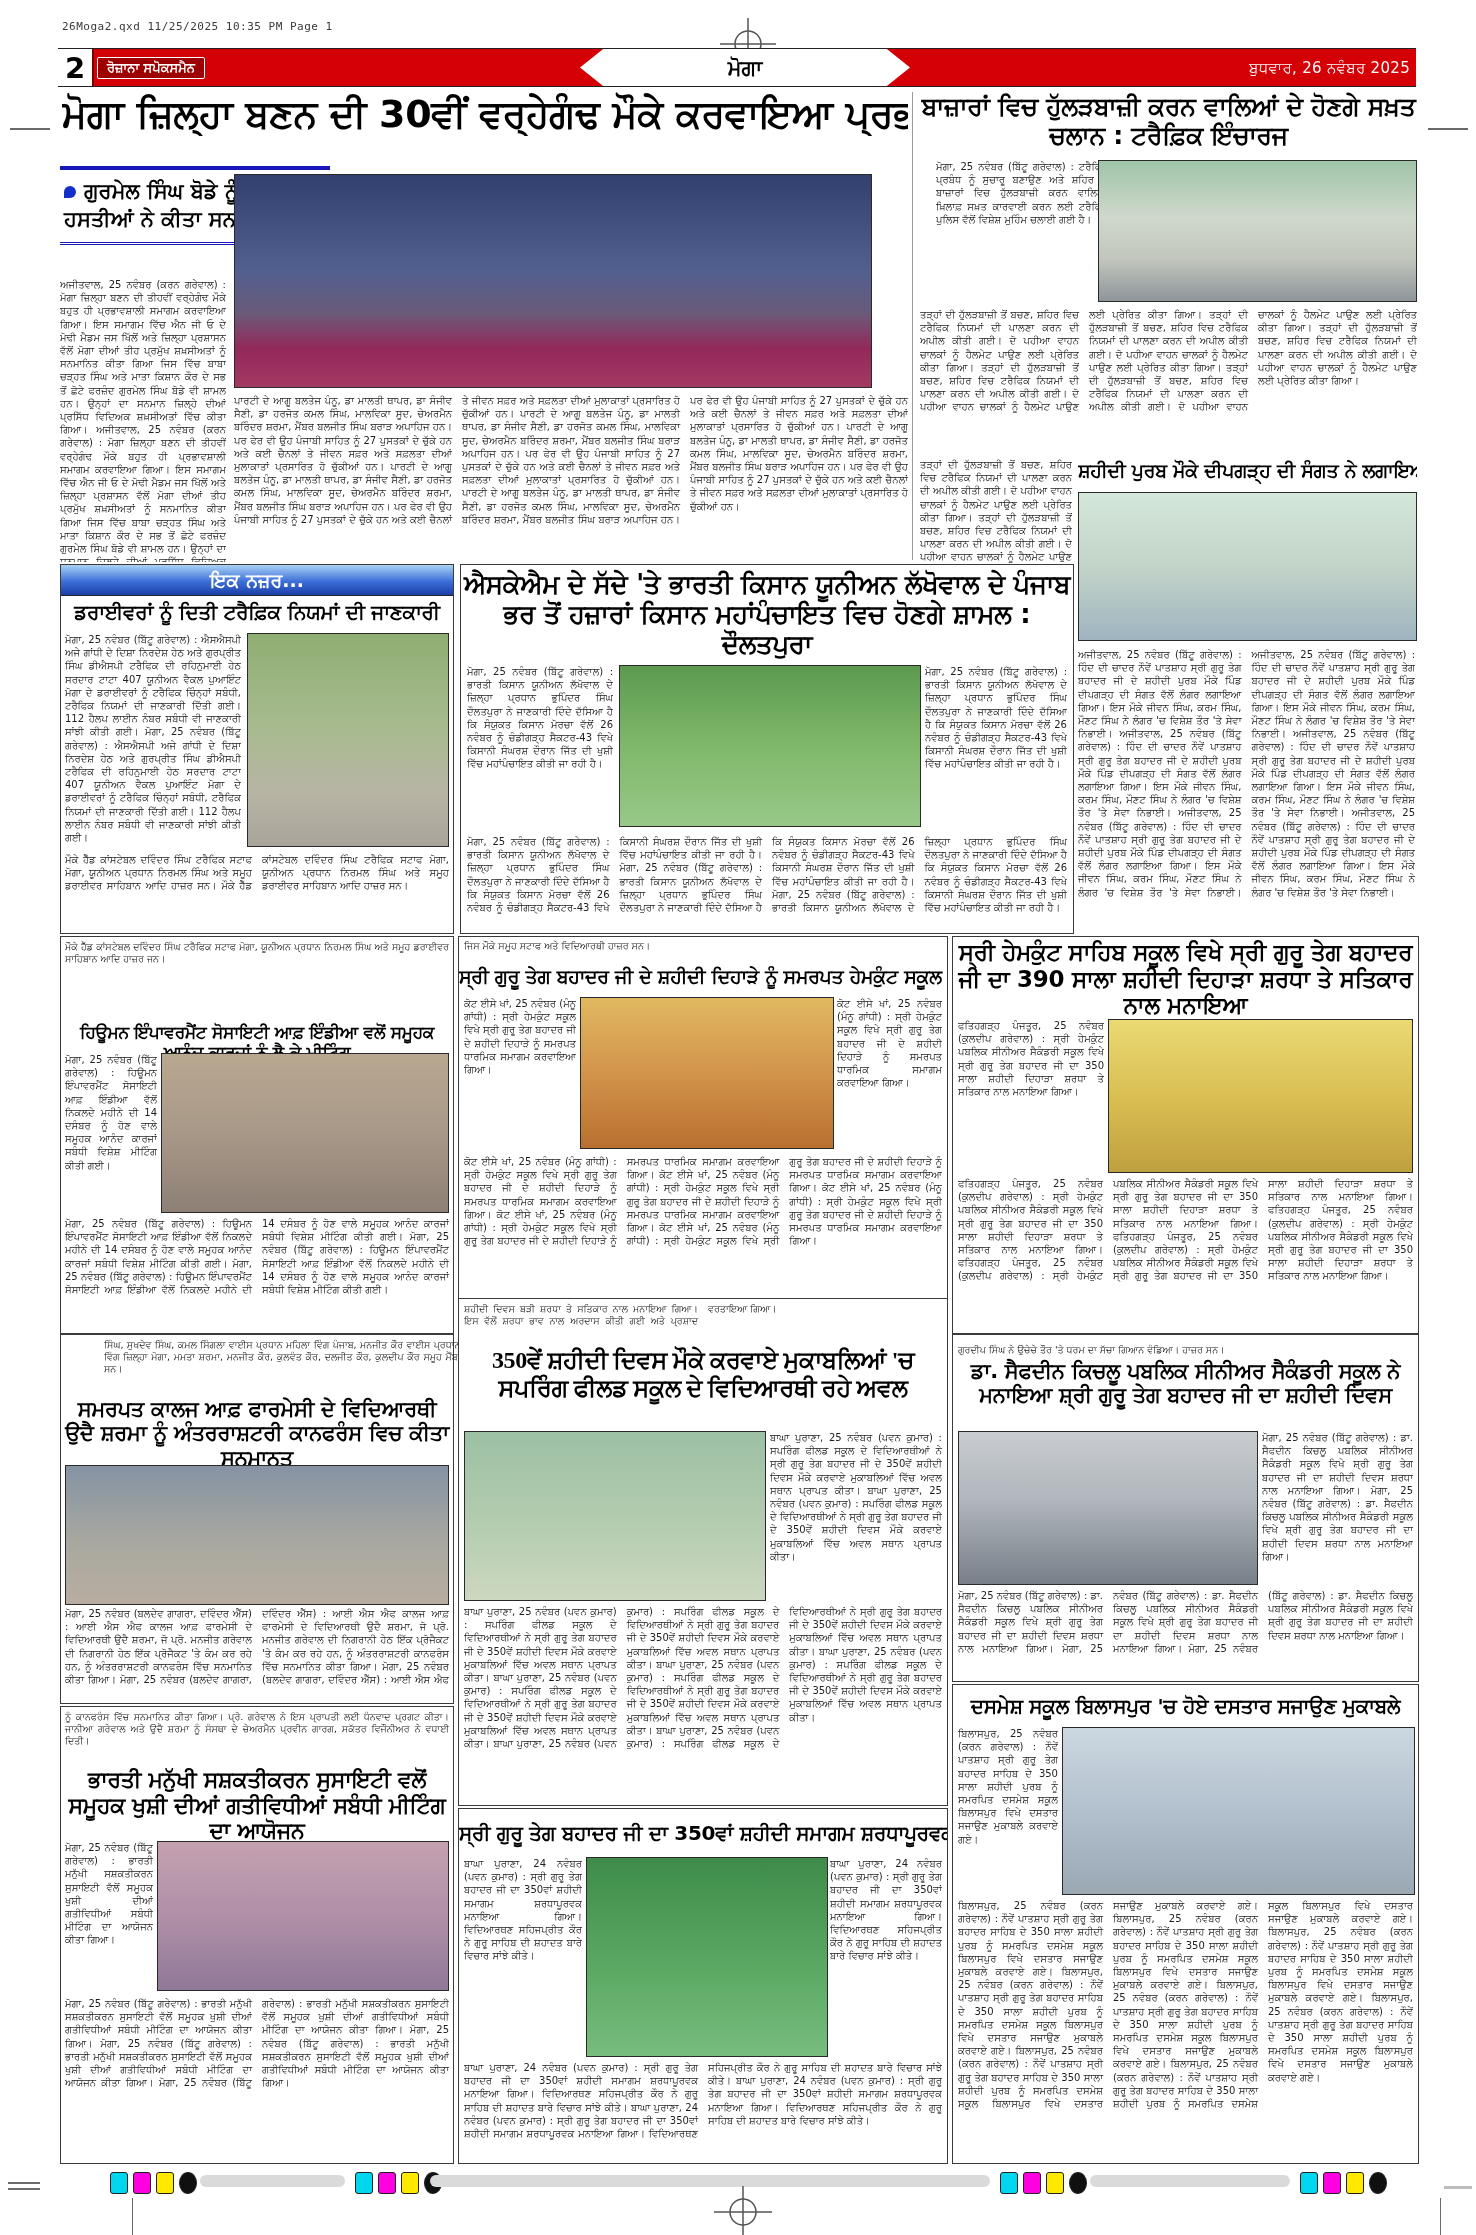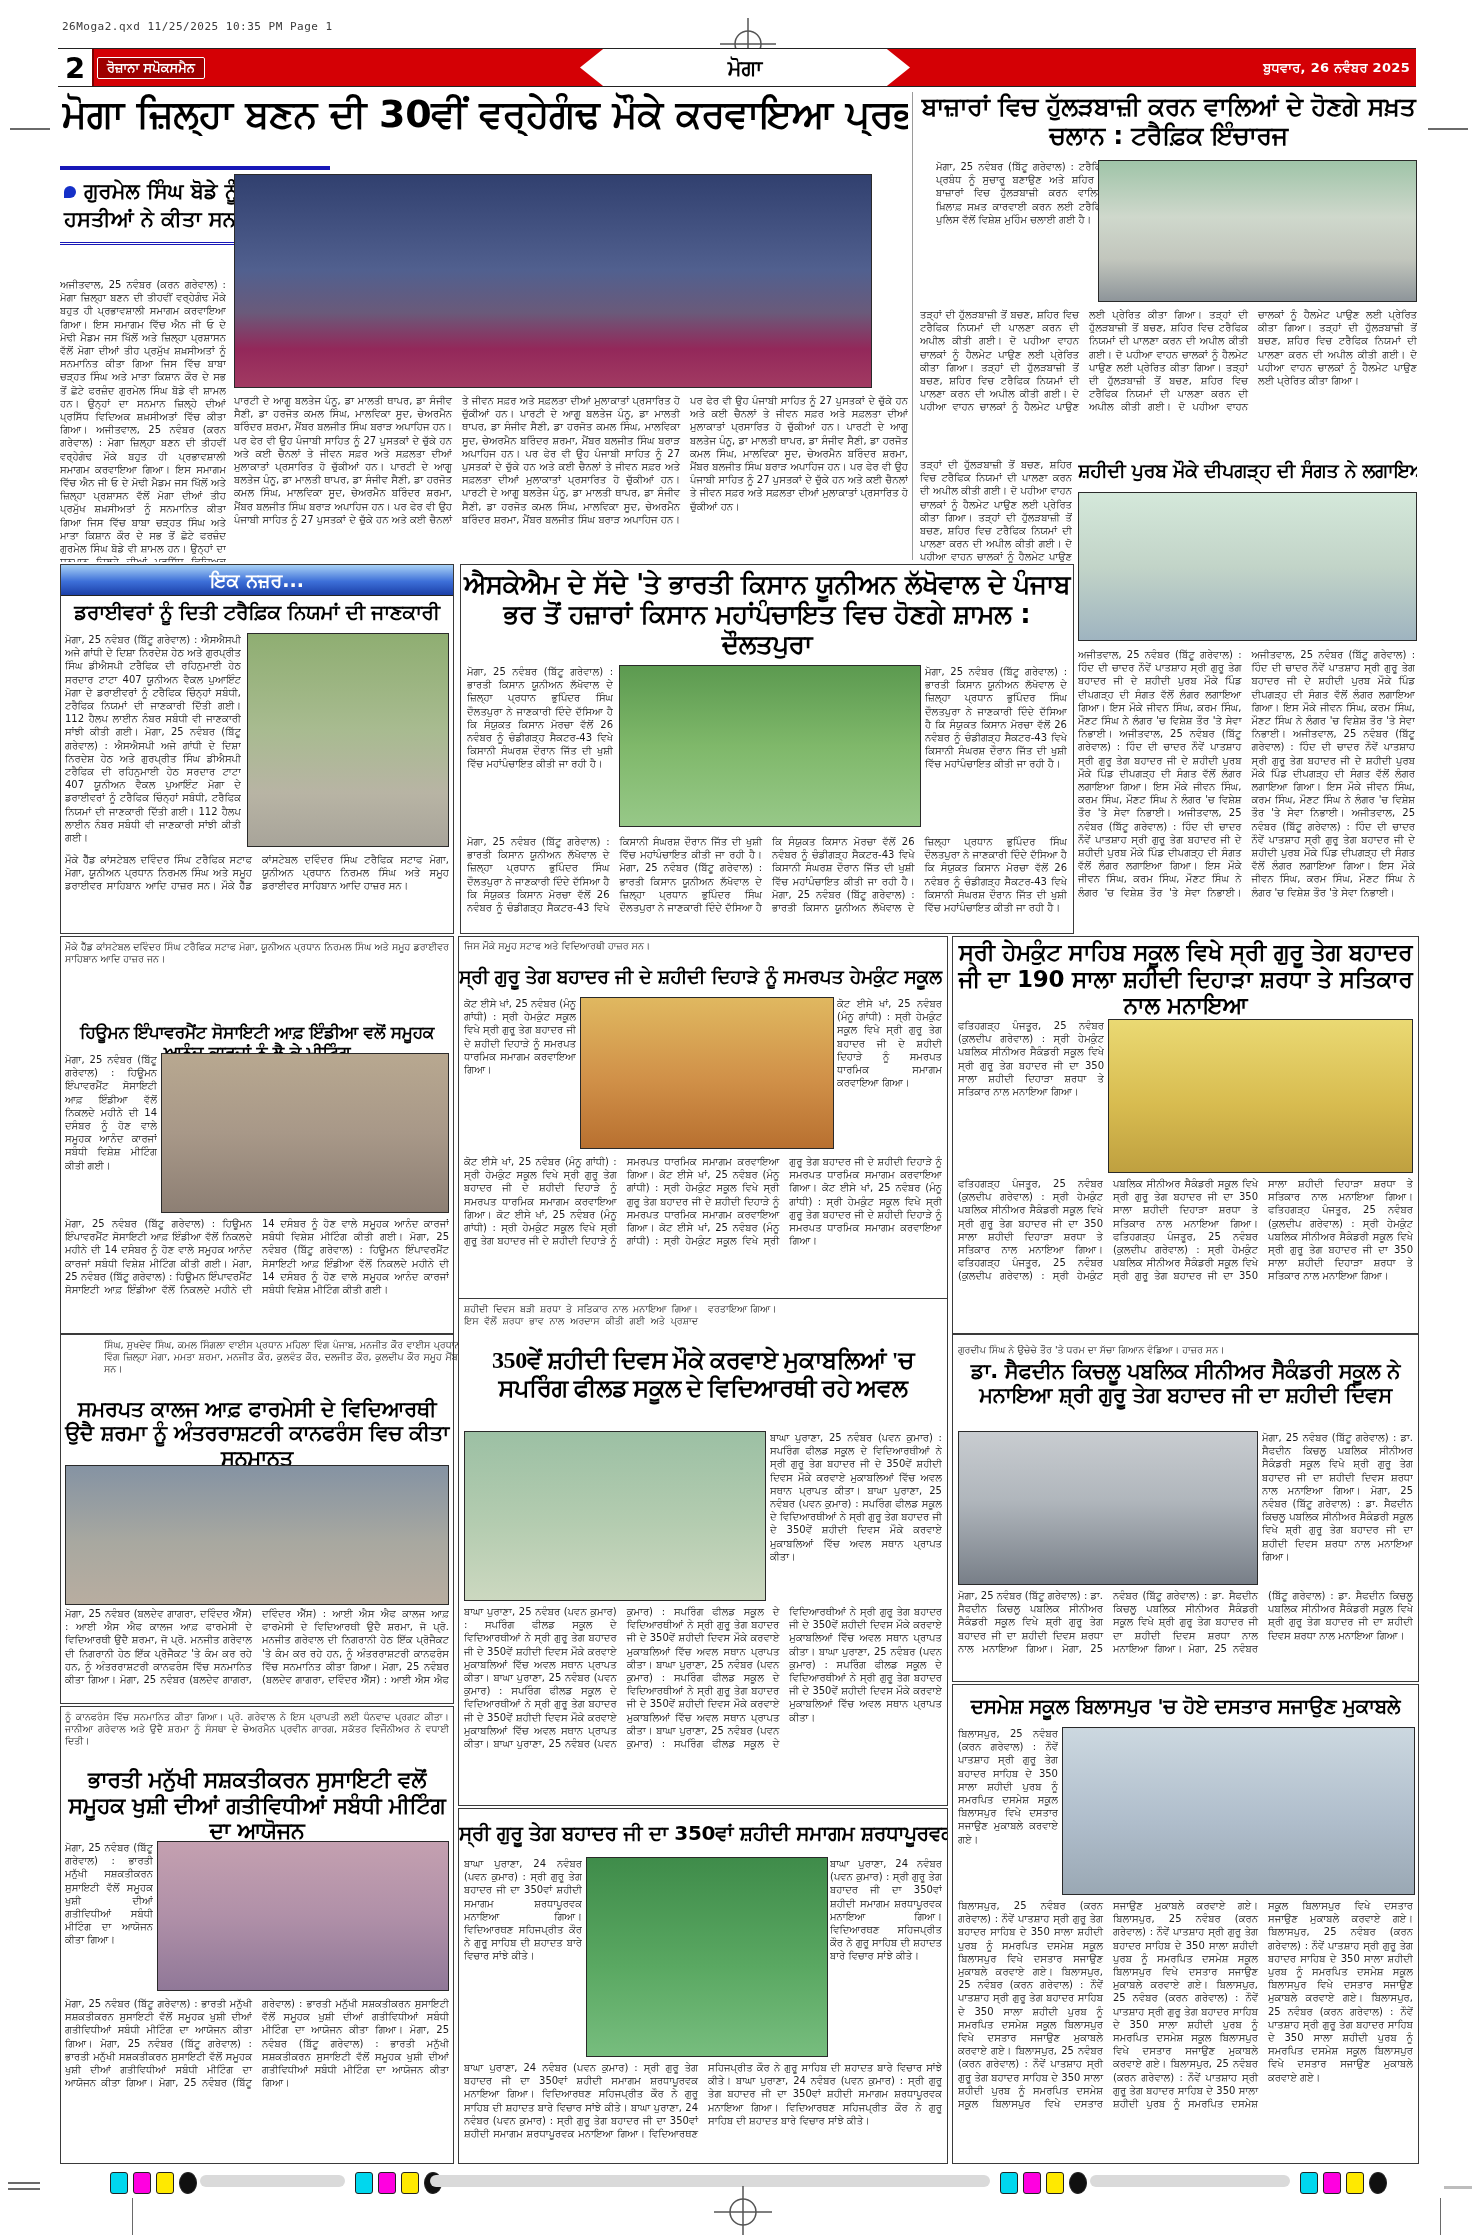--- a/index.html
+++ b/index.html
@@ -10,21 +10,21 @@
   
   .topbar{background:#d40005;display:flex;align-items:stretch;border-top:1px solid #222;border-bottom:1px solid #222;}
   .pagebox{background:#fff;width:34px;display:flex;align-items:center;justify-content:center;
            font-size:29px;font-weight:800;color:#000;border-right:2px solid #7d0000;}
   .editionchip{align-self:center;margin-left:3px;background:#9e0000;border:1px solid #fff;color:#fff;
                font-size:13px;font-weight:700;padding:2px 9px;border-radius:2px;white-space:nowrap;}
   .citybadge{position:absolute;left:522px;top:0;width:330px;height:37px;background:#fff;
              display:flex;align-items:center;justify-content:center;font-size:21px;font-weight:800;color:#000;
              clip-path:polygon(0 50%,7% 0,93% 0,100% 50%,93% 100%,7% 100%);}
   .datebox{position:absolute;right:6px;top:0;height:37px;display:flex;align-items:center;
-           color:#fff;font-size:13px;font-weight:700;letter-spacing:.3px;}
+           color:#fff;font-size:15px;font-weight:400;letter-spacing:.3px;}
   
   .hl{font-weight:800;color:#000;text-align:center;line-height:1.16;letter-spacing:-.3px;}
   .nowrap{white-space:nowrap;overflow:hidden;}
   
   .bt{font-size:10px;line-height:13.2px;text-align:justify;color:#1d1d1d;overflow:hidden;}
   .sm{font-size:9.5px;line-height:12.2px;}
   .c2{column-count:2;column-gap:10px;}
   .c3{column-count:3;column-gap:10px;}
   .c4{column-count:4;column-gap:10px;}
   .boxed{border:1px solid #3a3a3a;background:#fff;}
@@ -135,21 +135,21 @@
   <div class="abs boxed" style="left:458px;top:936px;width:488px;height:396px;">
     <div class="abs bt sm nowrap" style="left:5px;top:3px;width:478px;height:16px;">ਜਿਸ ਮੌਕੇ ਸਮੂਹ ਸਟਾਫ ਅਤੇ ਵਿਦਿਆਰਥੀ ਹਾਜ਼ਰ ਸਨ।</div>
     <div class="abs hl nowrap" style="left:0;top:22px;width:488px;font-size:19px;height:34px;line-height:34px;">ਸ੍ਰੀ ਗੁਰੂ ਤੇਗ ਬਹਾਦਰ ਜੀ ਦੇ ਸ਼ਹੀਦੀ ਦਿਹਾੜੇ ਨੂੰ ਸਮਰਪਤ ਹੇਮਕੁੰਟ ਸਕੂਲ ਵਿਖੇ ਕਰਵਾਇਆ ਸਮਾਗਮ</div>
     <div class="abs bt" style="left:5px;top:60px;width:112px;height:152px;">ਕੋਟ ਈਸੇ ਖਾਂ, 25 ਨਵੰਬਰ (ਮੰਨੂ ਗਾਂਧੀ) : ਸ੍ਰੀ ਹੇਮਕੁੰਟ ਸਕੂਲ ਵਿਖੇ ਸ੍ਰੀ ਗੁਰੂ ਤੇਗ ਬਹਾਦਰ ਜੀ ਦੇ ਸ਼ਹੀਦੀ ਦਿਹਾੜੇ ਨੂੰ ਸਮਰਪਤ ਧਾਰਮਿਕ ਸਮਾਗਮ ਕਰਵਾਇਆ ਗਿਆ।</div>
     <div class="abs photo ph7" style="left:121px;top:60px;width:252px;height:150px;"></div>
     <div class="abs bt" style="left:378px;top:60px;width:105px;height:152px;">ਕੋਟ ਈਸੇ ਖਾਂ, 25 ਨਵੰਬਰ (ਮੰਨੂ ਗਾਂਧੀ) : ਸ੍ਰੀ ਹੇਮਕੁੰਟ ਸਕੂਲ ਵਿਖੇ ਸ੍ਰੀ ਗੁਰੂ ਤੇਗ ਬਹਾਦਰ ਜੀ ਦੇ ਸ਼ਹੀਦੀ ਦਿਹਾੜੇ ਨੂੰ ਸਮਰਪਤ ਧਾਰਮਿਕ ਸਮਾਗਮ ਕਰਵਾਇਆ ਗਿਆ।</div>
     <div class="abs bt c3" style="left:5px;top:218px;width:478px;height:172px;">ਕੋਟ ਈਸੇ ਖਾਂ, 25 ਨਵੰਬਰ (ਮੰਨੂ ਗਾਂਧੀ) : ਸ੍ਰੀ ਹੇਮਕੁੰਟ ਸਕੂਲ ਵਿਖੇ ਸ੍ਰੀ ਗੁਰੂ ਤੇਗ ਬਹਾਦਰ ਜੀ ਦੇ ਸ਼ਹੀਦੀ ਦਿਹਾੜੇ ਨੂੰ ਸਮਰਪਤ ਧਾਰਮਿਕ ਸਮਾਗਮ ਕਰਵਾਇਆ ਗਿਆ। ਕੋਟ ਈਸੇ ਖਾਂ, 25 ਨਵੰਬਰ (ਮੰਨੂ ਗਾਂਧੀ) : ਸ੍ਰੀ ਹੇਮਕੁੰਟ ਸਕੂਲ ਵਿਖੇ ਸ੍ਰੀ ਗੁਰੂ ਤੇਗ ਬਹਾਦਰ ਜੀ ਦੇ ਸ਼ਹੀਦੀ ਦਿਹਾੜੇ ਨੂੰ ਸਮਰਪਤ ਧਾਰਮਿਕ ਸਮਾਗਮ ਕਰਵਾਇਆ ਗਿਆ। ਕੋਟ ਈਸੇ ਖਾਂ, 25 ਨਵੰਬਰ (ਮੰਨੂ ਗਾਂਧੀ) : ਸ੍ਰੀ ਹੇਮਕੁੰਟ ਸਕੂਲ ਵਿਖੇ ਸ੍ਰੀ ਗੁਰੂ ਤੇਗ ਬਹਾਦਰ ਜੀ ਦੇ ਸ਼ਹੀਦੀ ਦਿਹਾੜੇ ਨੂੰ ਸਮਰਪਤ ਧਾਰਮਿਕ ਸਮਾਗਮ ਕਰਵਾਇਆ ਗਿਆ। ਕੋਟ ਈਸੇ ਖਾਂ, 25 ਨਵੰਬਰ (ਮੰਨੂ ਗਾਂਧੀ) : ਸ੍ਰੀ ਹੇਮਕੁੰਟ ਸਕੂਲ ਵਿਖੇ ਸ੍ਰੀ ਗੁਰੂ ਤੇਗ ਬਹਾਦਰ ਜੀ ਦੇ ਸ਼ਹੀਦੀ ਦਿਹਾੜੇ ਨੂੰ ਸਮਰਪਤ ਧਾਰਮਿਕ ਸਮਾਗਮ ਕਰਵਾਇਆ ਗਿਆ। ਕੋਟ ਈਸੇ ਖਾਂ, 25 ਨਵੰਬਰ (ਮੰਨੂ ਗਾਂਧੀ) : ਸ੍ਰੀ ਹੇਮਕੁੰਟ ਸਕੂਲ ਵਿਖੇ ਸ੍ਰੀ ਗੁਰੂ ਤੇਗ ਬਹਾਦਰ ਜੀ ਦੇ ਸ਼ਹੀਦੀ ਦਿਹਾੜੇ ਨੂੰ ਸਮਰਪਤ ਧਾਰਮਿਕ ਸਮਾਗਮ ਕਰਵਾਇਆ ਗਿਆ।</div>
   </div>
 
   <div class="abs boxed" style="left:952px;top:936px;width:465px;height:396px;">
-    <div class="hl" style="font-size:23px;height:76px;padding-top:2px;">ਸ੍ਰੀ ਹੇਮਕੁੰਟ ਸਾਹਿਬ ਸਕੂਲ ਵਿਖੇ ਸ੍ਰੀ ਗੁਰੂ ਤੇਗ ਬਹਾਦਰ ਜੀ ਦਾ 190 ਸਾਲਾ ਸ਼ਹੀਦੀ ਦਿਹਾੜਾ ਸ਼ਰਧਾ ਤੇ ਸਤਿਕਾਰ ਨਾਲ ਮਨਾਇਆ</div>
+    <div class="hl" style="font-size:23px;height:76px;padding-top:2px;">ਸ੍ਰੀ ਹੇਮਕੁੰਟ ਸਾਹਿਬ ਸਕੂਲ ਵਿਖੇ ਸ੍ਰੀ ਗੁਰੂ ਤੇਗ ਬਹਾਦਰ ਜੀ ਦਾ 390 ਸਾਲਾ ਸ਼ਹੀਦੀ ਦਿਹਾੜਾ ਸ਼ਰਧਾ ਤੇ ਸਤਿਕਾਰ ਨਾਲ ਮਨਾਇਆ</div>
     <div class="abs bt" style="left:5px;top:82px;width:146px;height:154px;">ਫਤਿਹਗੜ੍ਹ ਪੰਜਤੂਰ, 25 ਨਵੰਬਰ (ਕੁਲਦੀਪ ਗਰੇਵਾਲ) : ਸ੍ਰੀ ਹੇਮਕੁੰਟ ਪਬਲਿਕ ਸੀਨੀਅਰ ਸੈਕੰਡਰੀ ਸਕੂਲ ਵਿਖੇ ਸ੍ਰੀ ਗੁਰੂ ਤੇਗ ਬਹਾਦਰ ਜੀ ਦਾ 350 ਸਾਲਾ ਸ਼ਹੀਦੀ ਦਿਹਾੜਾ ਸ਼ਰਧਾ ਤੇ ਸਤਿਕਾਰ ਨਾਲ ਮਨਾਇਆ ਗਿਆ।</div>
     <div class="abs photo ph8" style="left:155px;top:82px;width:303px;height:152px;"></div>
     <div class="abs bt c3" style="left:5px;top:240px;width:455px;height:150px;">ਫਤਿਹਗੜ੍ਹ ਪੰਜਤੂਰ, 25 ਨਵੰਬਰ (ਕੁਲਦੀਪ ਗਰੇਵਾਲ) : ਸ੍ਰੀ ਹੇਮਕੁੰਟ ਪਬਲਿਕ ਸੀਨੀਅਰ ਸੈਕੰਡਰੀ ਸਕੂਲ ਵਿਖੇ ਸ੍ਰੀ ਗੁਰੂ ਤੇਗ ਬਹਾਦਰ ਜੀ ਦਾ 350 ਸਾਲਾ ਸ਼ਹੀਦੀ ਦਿਹਾੜਾ ਸ਼ਰਧਾ ਤੇ ਸਤਿਕਾਰ ਨਾਲ ਮਨਾਇਆ ਗਿਆ। ਫਤਿਹਗੜ੍ਹ ਪੰਜਤੂਰ, 25 ਨਵੰਬਰ (ਕੁਲਦੀਪ ਗਰੇਵਾਲ) : ਸ੍ਰੀ ਹੇਮਕੁੰਟ ਪਬਲਿਕ ਸੀਨੀਅਰ ਸੈਕੰਡਰੀ ਸਕੂਲ ਵਿਖੇ ਸ੍ਰੀ ਗੁਰੂ ਤੇਗ ਬਹਾਦਰ ਜੀ ਦਾ 350 ਸਾਲਾ ਸ਼ਹੀਦੀ ਦਿਹਾੜਾ ਸ਼ਰਧਾ ਤੇ ਸਤਿਕਾਰ ਨਾਲ ਮਨਾਇਆ ਗਿਆ। ਫਤਿਹਗੜ੍ਹ ਪੰਜਤੂਰ, 25 ਨਵੰਬਰ (ਕੁਲਦੀਪ ਗਰੇਵਾਲ) : ਸ੍ਰੀ ਹੇਮਕੁੰਟ ਪਬਲਿਕ ਸੀਨੀਅਰ ਸੈਕੰਡਰੀ ਸਕੂਲ ਵਿਖੇ ਸ੍ਰੀ ਗੁਰੂ ਤੇਗ ਬਹਾਦਰ ਜੀ ਦਾ 350 ਸਾਲਾ ਸ਼ਹੀਦੀ ਦਿਹਾੜਾ ਸ਼ਰਧਾ ਤੇ ਸਤਿਕਾਰ ਨਾਲ ਮਨਾਇਆ ਗਿਆ। ਫਤਿਹਗੜ੍ਹ ਪੰਜਤੂਰ, 25 ਨਵੰਬਰ (ਕੁਲਦੀਪ ਗਰੇਵਾਲ) : ਸ੍ਰੀ ਹੇਮਕੁੰਟ ਪਬਲਿਕ ਸੀਨੀਅਰ ਸੈਕੰਡਰੀ ਸਕੂਲ ਵਿਖੇ ਸ੍ਰੀ ਗੁਰੂ ਤੇਗ ਬਹਾਦਰ ਜੀ ਦਾ 350 ਸਾਲਾ ਸ਼ਹੀਦੀ ਦਿਹਾੜਾ ਸ਼ਰਧਾ ਤੇ ਸਤਿਕਾਰ ਨਾਲ ਮਨਾਇਆ ਗਿਆ।</div>
   </div>
 
   <div class="abs boxed" style="left:60px;top:1334px;width:392px;height:368px;">
     <div class="abs bt sm" style="left:4px;top:4px;width:384px;height:56px;margin-left:39px;">ਸਿੰਘ, ਸੁਖਦੇਵ ਸਿੰਘ, ਕਮਲ ਸਿੰਗਲਾ ਵਾਈਸ ਪ੍ਰਧਾਨ ਮਹਿਲਾ ਵਿੰਗ ਪੰਜਾਬ, ਮਨਜੀਤ ਕੌਰ ਵਾਈਸ ਪ੍ਰਧਾਨ ਮਹਿਲਾ ਵਿੰਗ ਜ਼ਿਲ੍ਹਾ ਮੋਗਾ, ਮਮਤਾ ਸ਼ਰਮਾ, ਮਨਜੀਤ ਕੌਰ, ਕੁਲਵੰਤ ਕੌਰ, ਦਲਜੀਤ ਕੌਰ, ਕੁਲਦੀਪ ਕੌਰ ਸਮੂਹ ਮੈਂਬਰ ਹਾਜ਼ਰ ਸਨ।</div>
     <div class="abs hl" style="left:0;top:62px;width:392px;font-size:21px;height:64px;">ਸਮਰਪਤ ਕਾਲਜ ਆਫ਼ ਫਾਰਮੇਸੀ ਦੇ ਵਿਦਿਆਰਥੀ ਉਦੈ ਸ਼ਰਮਾ ਨੂੰ ਅੰਤਰਰਾਸ਼ਟਰੀ ਕਾਨਫਰੰਸ ਵਿਚ ਕੀਤਾ ਸਨਮਾਨਤ</div>
     <div class="abs photo ph9" style="left:4px;top:130px;width:382px;height:138px;"></div>
     <div class="abs bt c2" style="left:4px;top:272px;width:384px;height:92px;">ਮੋਗਾ, 25 ਨਵੰਬਰ (ਬਲਦੇਵ ਗਾਗਰਾ, ਦਵਿੰਦਰ ਐੱਸ) : ਆਈ ਐਸ ਐਫ ਕਾਲਜ ਆਫ਼ ਫਾਰਮੇਸੀ ਦੇ ਵਿਦਿਆਰਥੀ ਉਦੈ ਸ਼ਰਮਾ, ਜੋ ਪ੍ਰੋ. ਮਨਜੀਤ ਗਰੇਵਾਲ ਦੀ ਨਿਗਰਾਨੀ ਹੇਠ ਇੱਕ ਪ੍ਰੋਜੈਕਟ 'ਤੇ ਕੰਮ ਕਰ ਰਹੇ ਹਨ, ਨੂੰ ਅੰਤਰਰਾਸ਼ਟਰੀ ਕਾਨਫਰੰਸ ਵਿੱਚ ਸਨਮਾਨਿਤ ਕੀਤਾ ਗਿਆ। ਮੋਗਾ, 25 ਨਵੰਬਰ (ਬਲਦੇਵ ਗਾਗਰਾ, ਦਵਿੰਦਰ ਐੱਸ) : ਆਈ ਐਸ ਐਫ ਕਾਲਜ ਆਫ਼ ਫਾਰਮੇਸੀ ਦੇ ਵਿਦਿਆਰਥੀ ਉਦੈ ਸ਼ਰਮਾ, ਜੋ ਪ੍ਰੋ. ਮਨਜੀਤ ਗਰੇਵਾਲ ਦੀ ਨਿਗਰਾਨੀ ਹੇਠ ਇੱਕ ਪ੍ਰੋਜੈਕਟ 'ਤੇ ਕੰਮ ਕਰ ਰਹੇ ਹਨ, ਨੂੰ ਅੰਤਰਰਾਸ਼ਟਰੀ ਕਾਨਫਰੰਸ ਵਿੱਚ ਸਨਮਾਨਿਤ ਕੀਤਾ ਗਿਆ। ਮੋਗਾ, 25 ਨਵੰਬਰ (ਬਲਦੇਵ ਗਾਗਰਾ, ਦਵਿੰਦਰ ਐੱਸ) : ਆਈ ਐਸ ਐਫ ਕਾਲਜ ਆਫ਼ ਫਾਰਮੇਸੀ ਦੇ ਵਿਦਿਆਰਥੀ ਉਦੈ ਸ਼ਰਮਾ, ਜੋ ਪ੍ਰੋ. ਮਨਜੀਤ ਗਰੇਵਾਲ ਦੀ ਨਿਗਰਾਨੀ ਹੇਠ ਇੱਕ ਪ੍ਰੋਜੈਕਟ 'ਤੇ ਕੰਮ ਕਰ ਰਹੇ ਹਨ, ਨੂੰ ਅੰਤਰਰਾਸ਼ਟਰੀ ਕਾਨਫਰੰਸ ਵਿੱਚ ਸਨਮਾਨਿਤ ਕੀਤਾ ਗਿਆ।</div>

